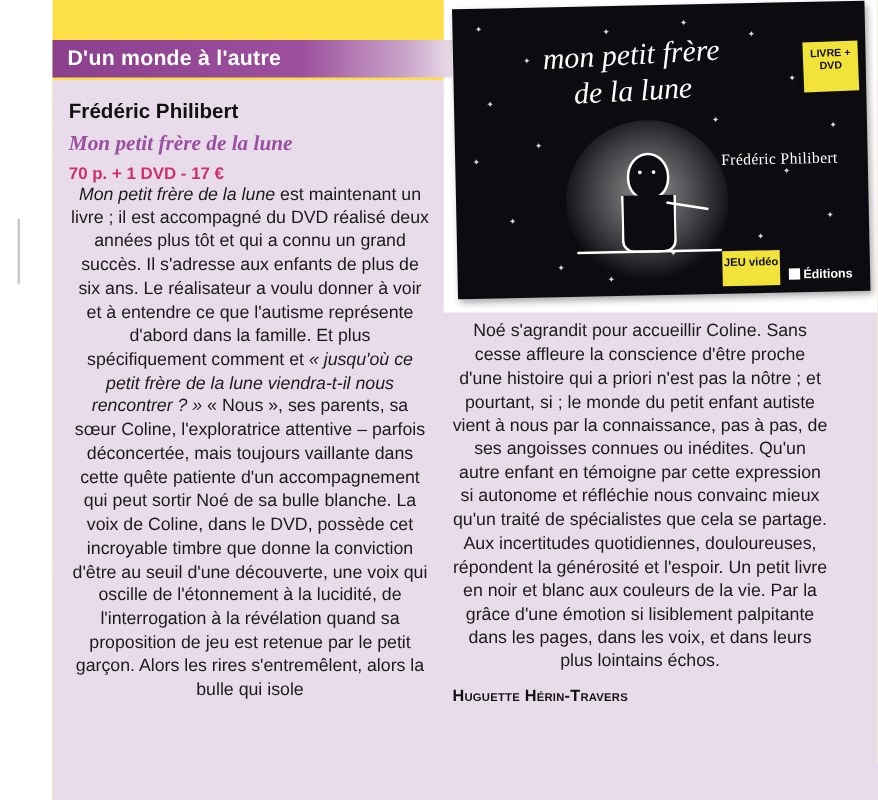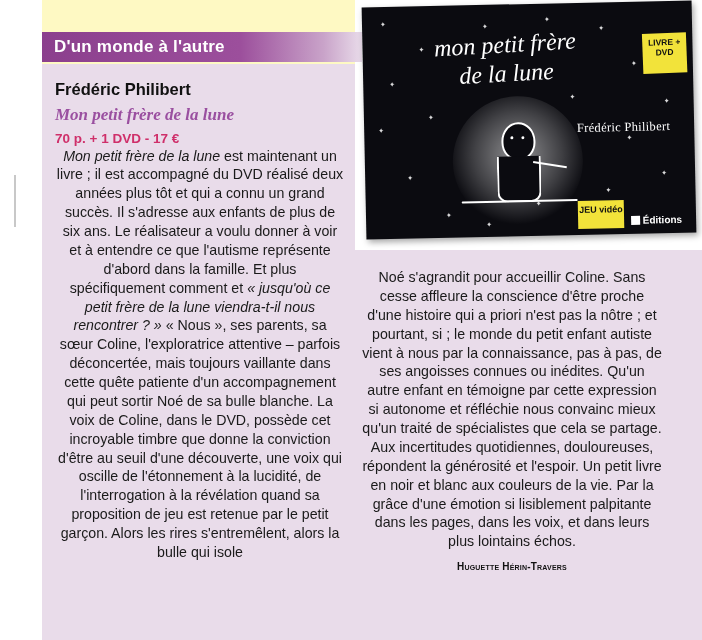--- a/index.html
+++ b/index.html
@@ -13,21 +13,21 @@
     position: relative;
     font-family: "Liberation Sans", sans-serif;
     overflow: hidden;
   }
 
   
   .page {
     position: absolute;
     left: 0; top: 0;
     width: 702px; height: 640px;
-    background: #fef9c3;
+    background: #fde047;
   }
 
   
   .lavender-panel {
     position: absolute;
     left: 42px;
     top: 64px;
     width: 660px;
     height: 576px;
     background: #e9dcea;
@@ -119,29 +119,29 @@
     color: #1a1a1a;
     text-align: center;
     font-family: Liberation Sans, sans-serif;
   }
   .bodytext i { font-style: italic; }
 
   
   .col-right {
     position: absolute;
     left: 362px;
-    top: 268px;
+    top: 256px;
     width: 300px;
   }
   .col-right .bodytext { font-size: 14.2px; line-height: 1.33; }
 
   .signature {
     margin-top: 10px;
-    text-align: center;
-    font-size: 10px;
+    text-align: left;
+    font-size: 13px;
     font-weight: bold;
     color: #111111;
     letter-spacing: .2px;
     font-variant: small-caps;
     font-family: "Liberation Sans", sans-serif;
   }
 
   
   .cover {
     position: absolute;

